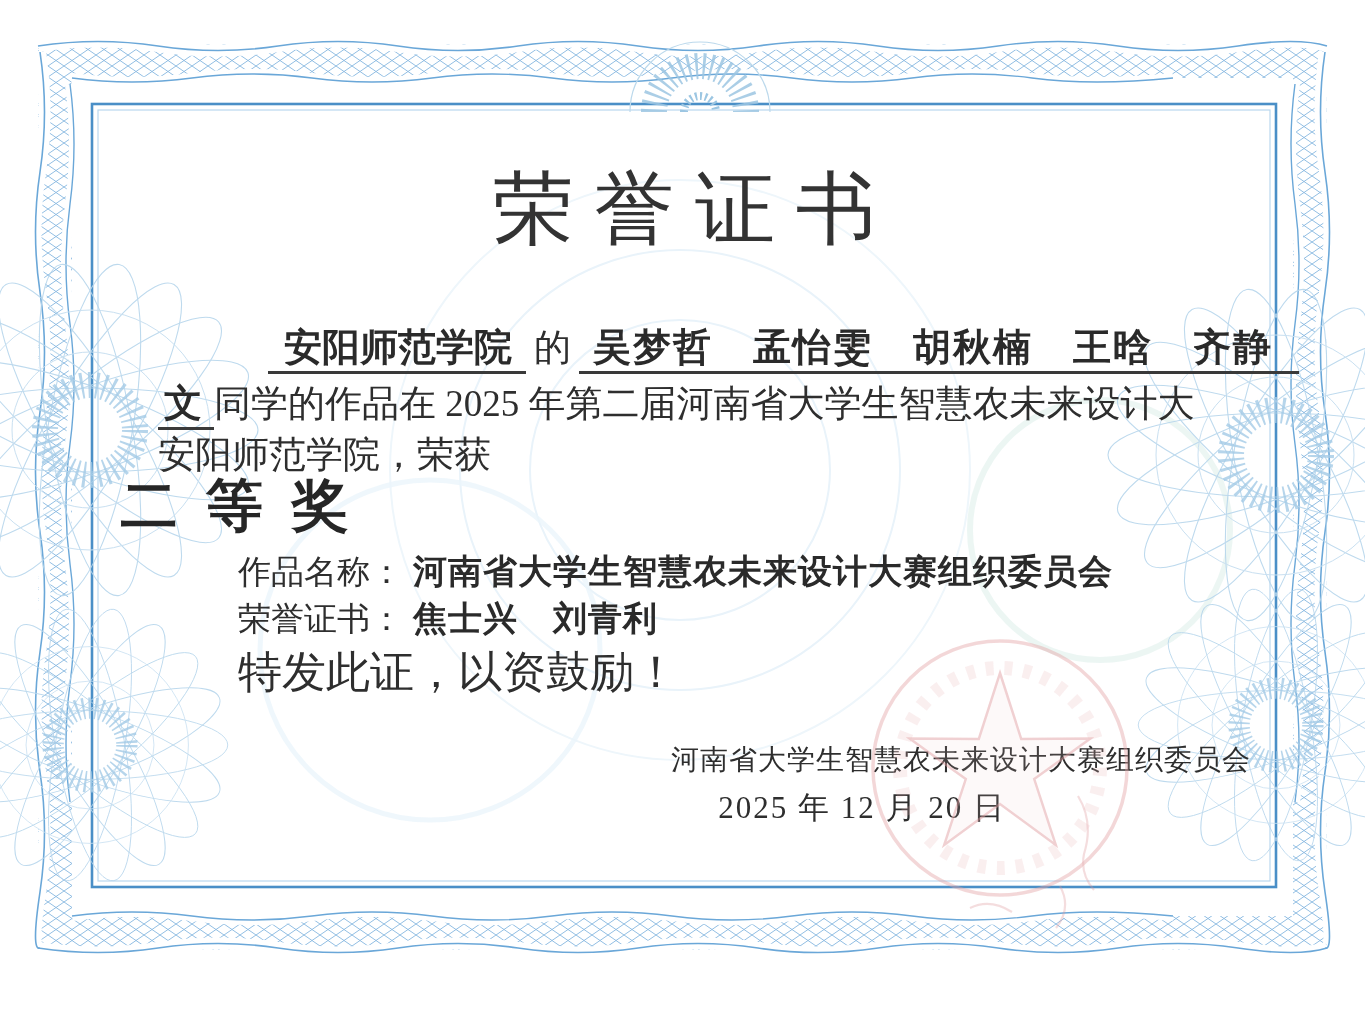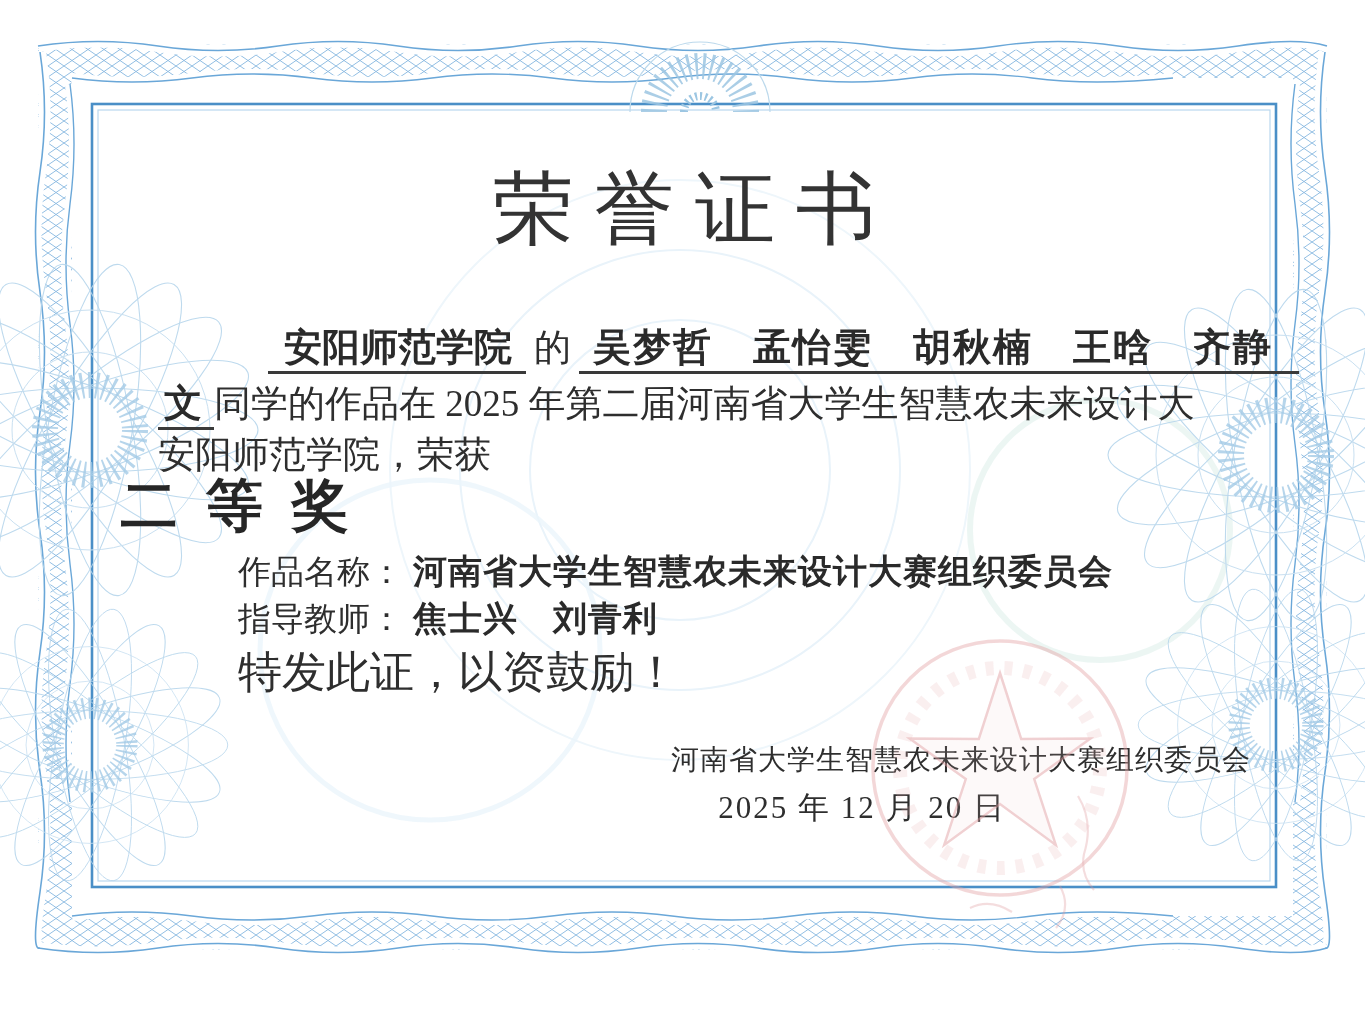--- a/index.html
+++ b/index.html
@@ -150,21 +150,21 @@
 
     <div class="line line3 serif">安阳师范学院，荣获</div>
 
     <div class="award-line fillin">二等奖</div>
 
     <div class="field-row row-title serif">
       <span>作品名称：</span><span class="fv fillin">河南省大学生智慧农未来设计大赛组织委员会</span>
     </div>
 
     <div class="field-row row-teacher serif">
-      <span>指导教师：</span><span class="fv fillin">焦士兴　刘青利</span>
+      <span>荣誉证书：</span><span class="fv fillin">焦士兴　刘青利</span>
     </div>
 
     <div class="closing serif">特发此证，以资鼓励！</div>
 
 
     <div class="issuer serif">河南省大学生智慧农未来设计大赛组织委员会</div>
 
     <div class="cert-date serif">2025 年 12 月 20 日</div>
   </div>
 

